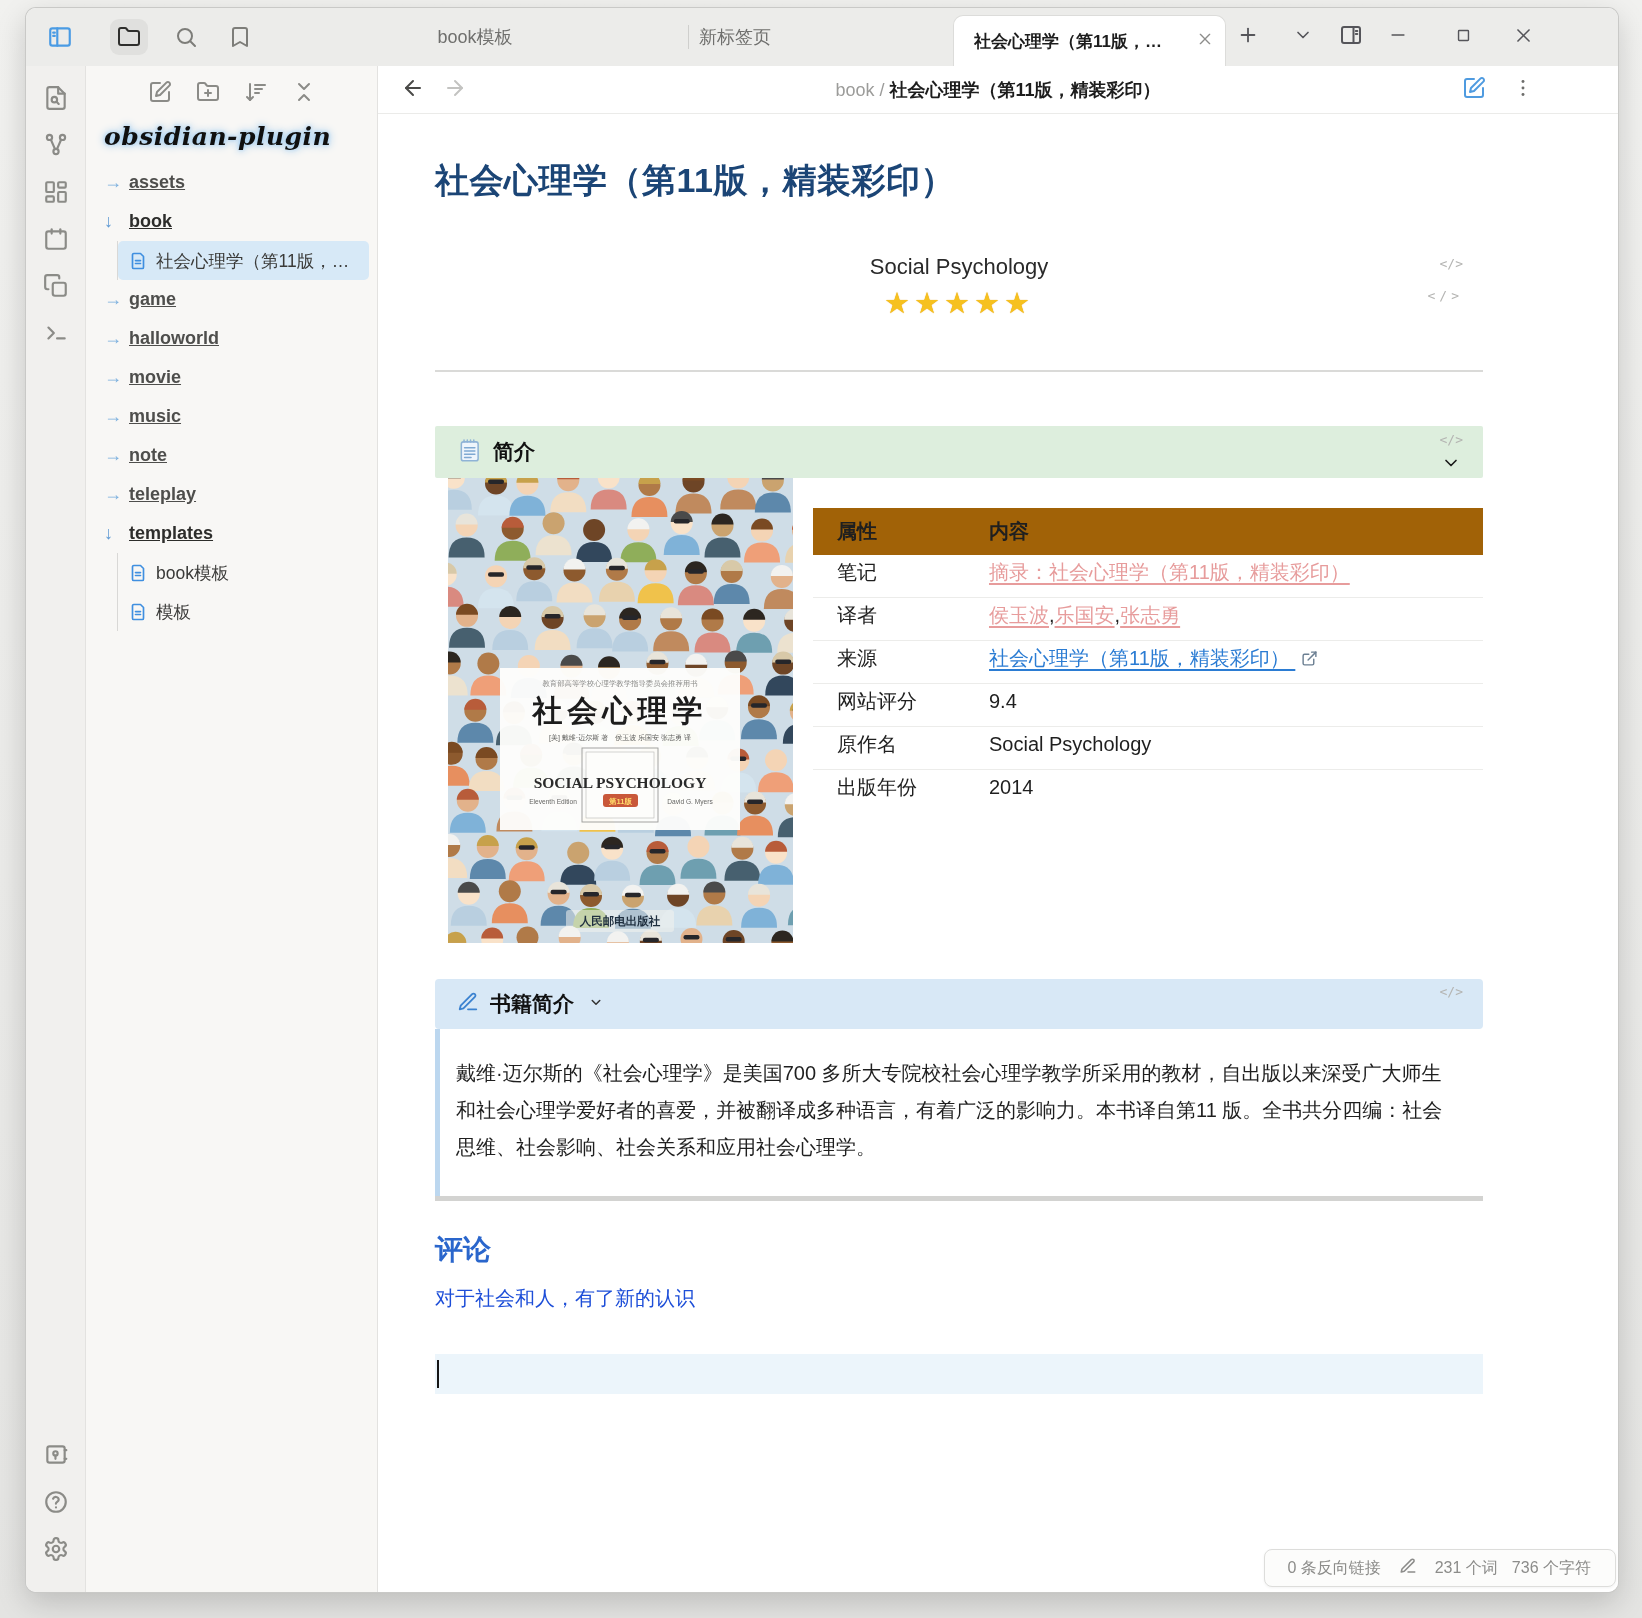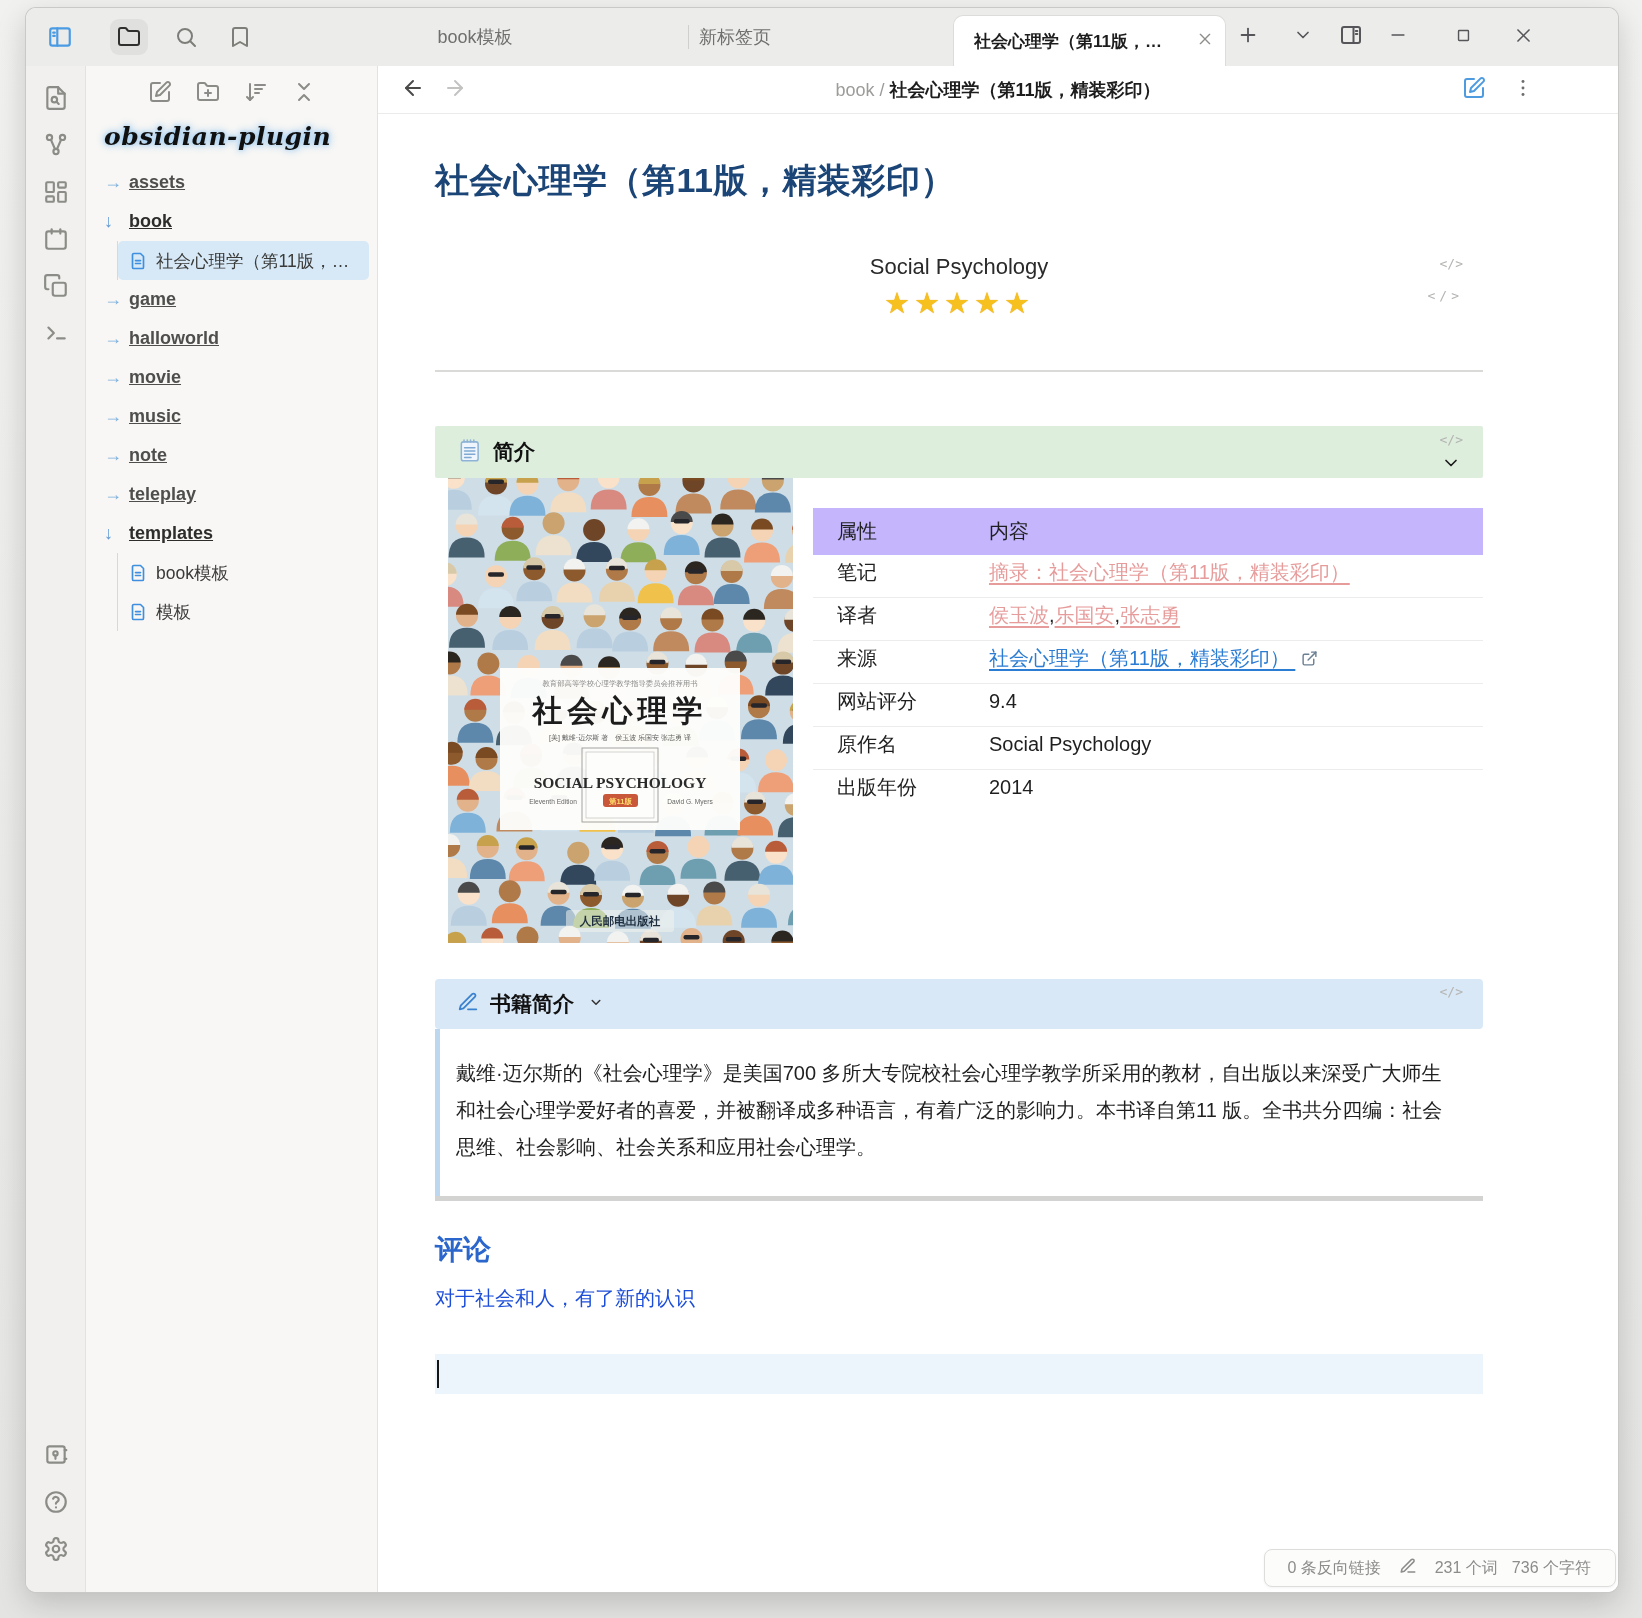--- a/index.html
+++ b/index.html
@@ -91,21 +91,21 @@
   .callout-green { margin-top:54px; }
   .cg-header { height:52px; background:#ddeedd; border-radius:2px; display:flex; align-items:center; gap:10px; padding-left:22px; position:relative; }
   .cg-header .ct { font-size:21px; font-weight:bold; color:#111; }
   .cg-header .code-btn { top:6px; }
   .cg-chev { position:absolute; right:22px; top:27px; color:#1a1a1a; }
   .intro-body { display:flex; gap:20px; padding-left:13px; }
   .cover { width:345px; height:465px; flex:none; background:#cfdde7; overflow:hidden; }
   .cover svg { display:block; }
   .table-wrap { flex:1; margin-top:30px; }
   table.meta { width:100%; border-collapse:collapse; font-size:20px; }
-  table.meta th { background:#c4b5fd; font-weight:normal; text-align:left; padding:10px 0 10px 24px; }
+  table.meta th { background:#a16207; font-weight:bold; text-align:left; padding:10px 0 10px 24px; }
   table.meta th.c1 { width:152px; }
   table.meta td { padding:4px 0 11px 24px; border-bottom:1px solid #ececea; }
   table.meta tr:last-child td { border-bottom:none; }
   a.pink { color:#e79c9c; text-decoration:underline; text-underline-offset:4px; cursor:pointer; }
   a.blue { color:#2b7cd3; text-decoration:underline; text-underline-offset:4px; cursor:pointer; }
   .extlink { display:inline-flex; vertical-align:-2px; margin-left:6px; color:#6b7f92; }
   .callout-blue { margin-top:36px; }
   .cb-header { height:50px; background:#d8e8f6; border-radius:4px; display:flex; align-items:center; gap:11px; padding-left:22px; position:relative; }
   .cb-header .ct { font-size:21px; font-weight:bold; color:#111; }
   .cb-header .pen { color:#3b82d0; display:flex; }

